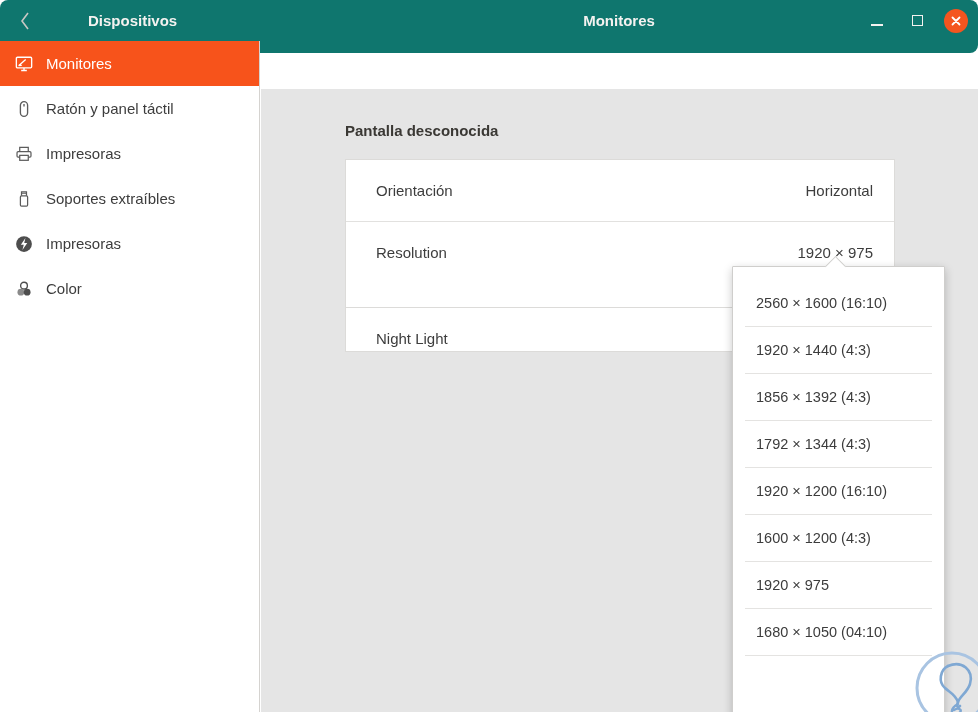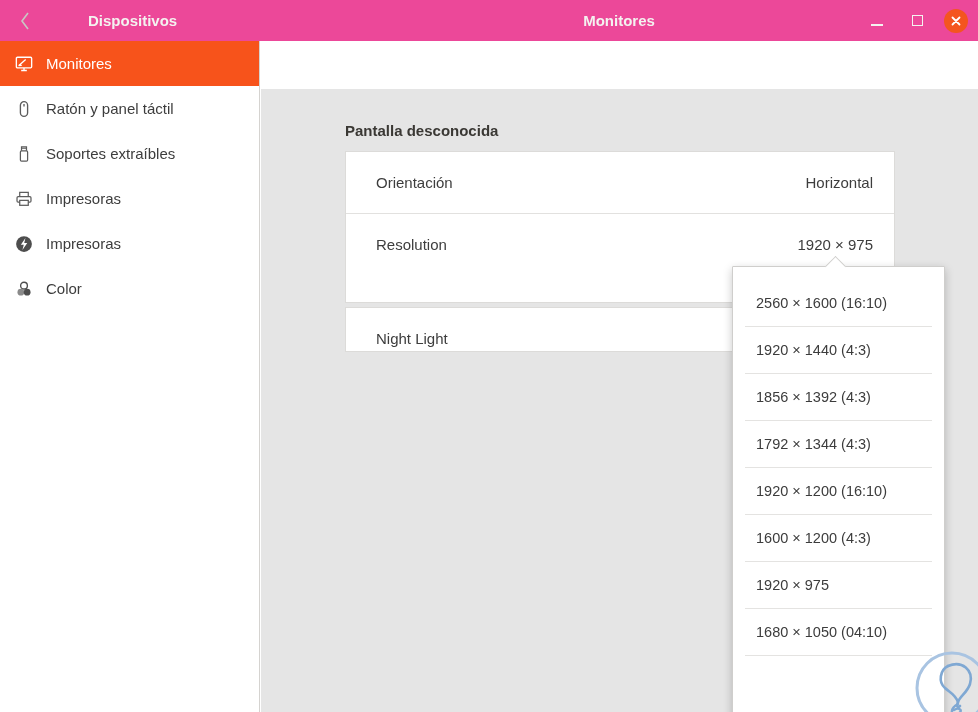--- a/index.html
+++ b/index.html
@@ -5,23 +5,23 @@
   * { margin:0; padding:0; box-sizing:border-box; }
   html,body { width:978px; height:712px; overflow:hidden; }
   body {
     font-family:"Liberation Sans", sans-serif;
     background:#ffffff;
     position:relative;
     color:#3b3b3b;
   }
   
   .headerbar {
-    position:absolute; left:0; top:0; width:978px; height:41px;
-    background:#ec4899;
-    display:flex; align-items:center;
+    position:absolute; left:0; top:0; width:978px; height:53px;
+    background:#0f766e;
+    display:flex; align-items:center;border-radius:8px;
   }
   .back-btn {
     position:absolute; left:8px; top:0; width:34px; height:41px;
     display:flex; align-items:center; justify-content:center; cursor:pointer;
   }
   .htitle { color:#f4f2f0; font-size:15px; font-weight:bold; }
   .htitle.left  { position:absolute; left:88px; top:12px; }
   .htitle.right { position:absolute; left:0; top:12px; width:100%; text-align:center; padding-left:260px; }
   .win-controls { position:absolute; right:10px; top:0; height:41px; display:flex; align-items:center; gap:14px; }
   .wc-btn { width:26px; height:26px; display:flex; align-items:center; justify-content:center; cursor:pointer; }
@@ -46,21 +46,21 @@
   
   .content { position:absolute; left:261px; top:41px; width:717px; height:671px; background:#e5e5e5;margin-top:48px; }
   .section-title {
     position:absolute; left:84px; top:33px;
     font-size:15px; font-weight:bold; color:#3a3834;
   }
   .card {
     position:absolute; left:84px; width:550px;
     background:#ffffff; border:1px solid #dcdbd9;
   }
-  .card1 { top:62px;  height:152px; }
+  .card1 { top:70px;  height:152px; }
   .card2 { top:218px; height:45px; }
   .row {
     height:61px; display:flex; align-items:center; justify-content:space-between;
     padding:0 21px 0 30px; font-size:15px; cursor:pointer;
   }
   .row + .row { border-top:1px solid #e2e1df; }
   .row .lab { color:#3d3d3d; }
   .row .val { color:#3d3d3d;text-align:right; }
   
   .popover {
@@ -128,37 +128,37 @@
         <rect x="4.8" y="1.5" width="6.4" height="13" rx="3.2"></rect>
         <path d="M8 3.5 v2.2"></path>
       </svg>
     </span>
     <span>Ratón y panel táctil</span>
   </div>
 
   <div class="side-item">
     <span class="ic">
       <svg width="18" height="18" viewBox="0 0 16 16" fill="none" stroke="currentColor" stroke-width="1.1">
+        <path d="M4.2 5.8 V2.2 h7.6 v3.6"></path>
+        <rect x="1.8" y="5.8" width="12.4" height="5" rx="1"></rect>
+        <rect x="4.2" y="9.2" width="7.6" height="4.4" fill="#ffffff"></rect>
+      </svg>
+    </span>
+    <span>Impresoras</span>
+  </div>
+
+  <div class="side-item">
+    <span class="ic">
+      <svg width="18" height="18" viewBox="0 0 16 16" fill="none" stroke="currentColor" stroke-width="1.1">
         <path d="M5.8 5.2 V1.6 h4.4 v3.6"></path>
         <rect x="4.8" y="5.2" width="6.4" height="9.2" rx="1"></rect>
         <path d="M5.8 2.9 h4.4" stroke-width="0.9"></path>
       </svg>
     </span>
     <span>Soportes extraíbles</span>
-  </div>
-
-  <div class="side-item">
-    <span class="ic">
-      <svg width="18" height="18" viewBox="0 0 16 16" fill="none" stroke="currentColor" stroke-width="1.1">
-        <path d="M4.2 5.8 V2.2 h7.6 v3.6"></path>
-        <rect x="1.8" y="5.8" width="12.4" height="5" rx="1"></rect>
-        <rect x="4.2" y="9.2" width="7.6" height="4.4" fill="#ffffff"></rect>
-      </svg>
-    </span>
-    <span>Impresoras</span>
   </div>
 
   <div class="side-item">
     <span class="ic">
       <svg width="18" height="18" viewBox="0 0 16 16">
         <circle cx="8" cy="8" r="7" fill="#4d4d4d"></circle>
         <path d="M9.3 2.6 L5.2 8.6 h2.6 L6.6 13.4 L10.9 7.2 H8.2 Z" fill="#ffffff"></path>
       </svg>
     </span>
     <span>Impresoras</span>

